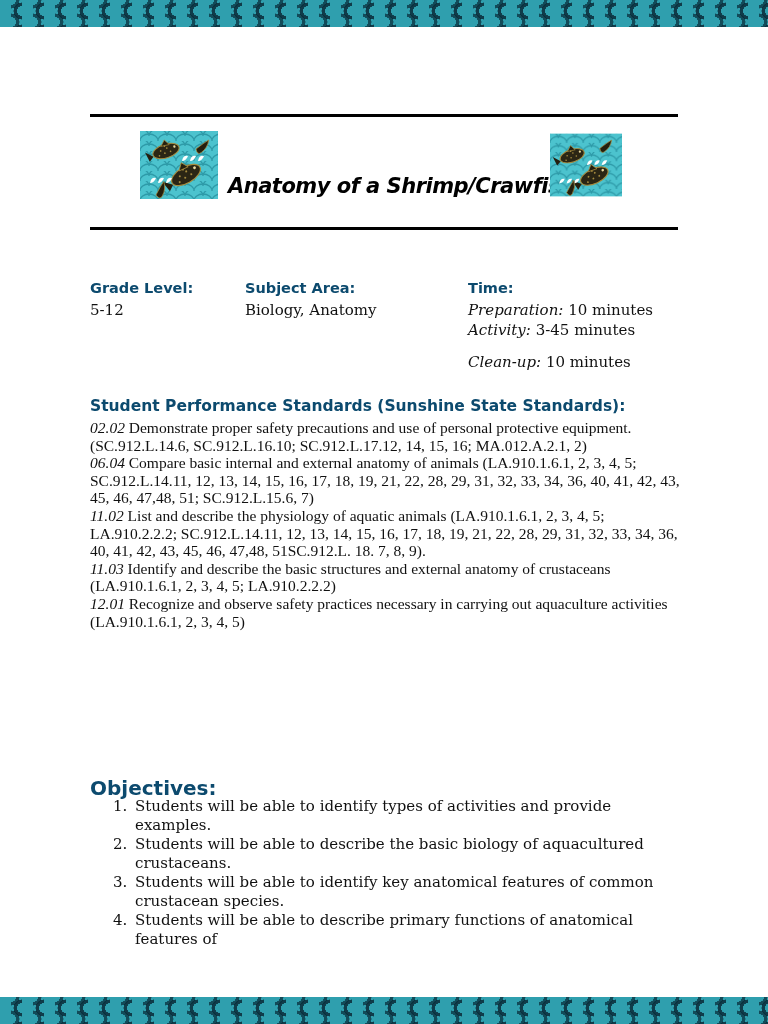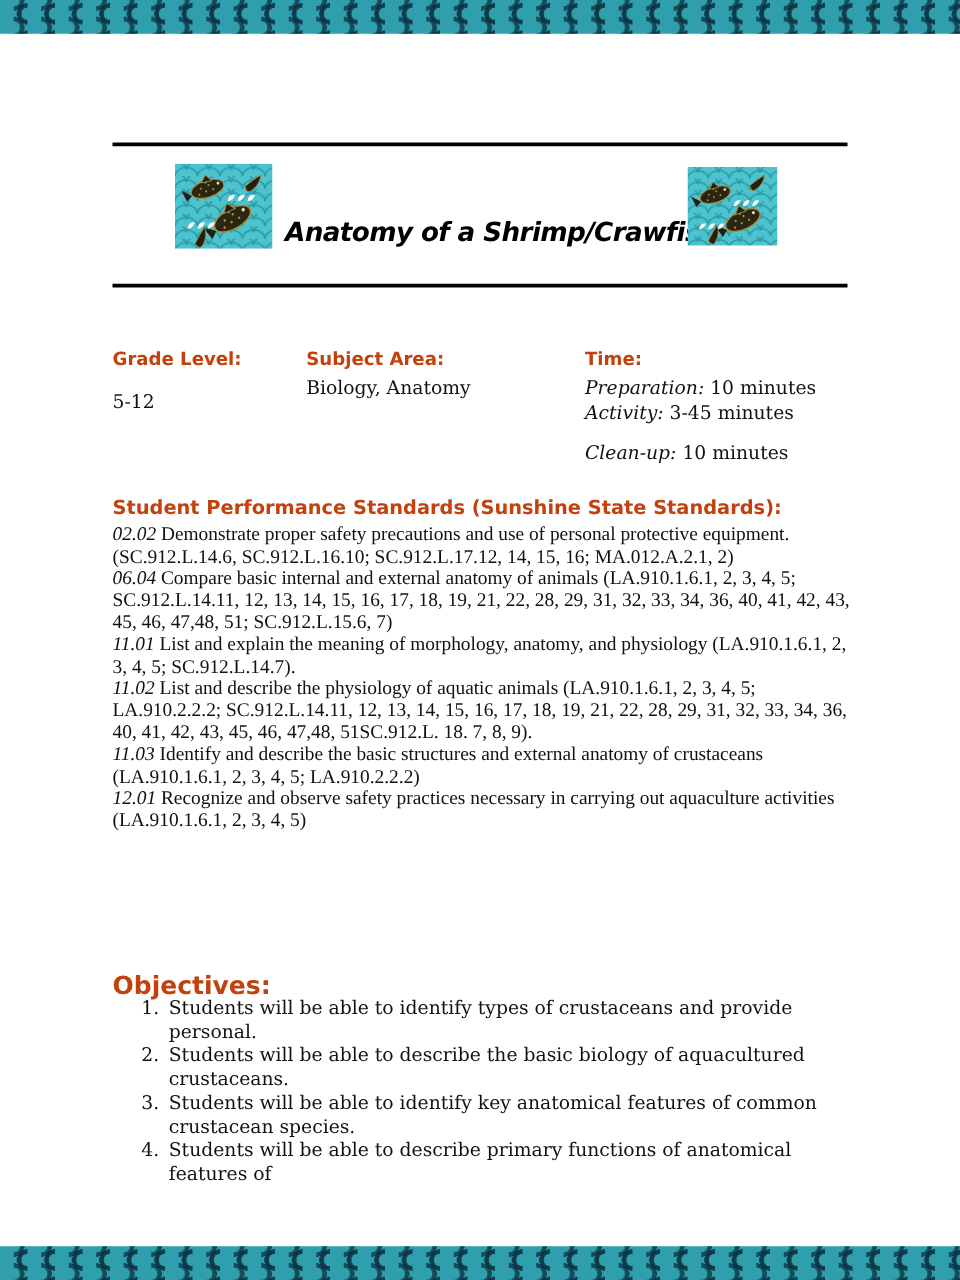--- a/index.html
+++ b/index.html
@@ -28,30 +28,30 @@
   .hdr-img.left{left:140px;}
   .hdr-img.right{left:550px;width:72px;}
   .doc-title{
     position:absolute;left:228px;top:174px;width:316px;text-align:center;
     font-family:"DejaVu Sans",sans-serif;font-weight:bold;font-style:italic;
     font-size:21px;letter-spacing:-0.5px;color:#000;white-space:nowrap;
   }
 
   
   .h-comic{
-    font-family:"DejaVu Sans",sans-serif;font-weight:bold;font-size:14.5px;color:#c2410c;
+    font-family:"DejaVu Sans",sans-serif;font-weight:bold;font-size:14.5px;color:#0c4a6e;
   }
   .col-head{position:absolute;top:280px;}
   .col-grade{left:90px;}
   .col-subject{left:245px;}
   .col-time{left:468px;}
   .serif-val{
     position:absolute;font-family:"DejaVu Serif",serif;font-size:15px;color:#111;
   }
-  .grade-val{left:90px;top:312px;}
+  .grade-val{left:90px;top:301px;}
   .subject-val{left:245px;top:301px;}
   .time-line{position:absolute;left:468px;font-family:"DejaVu Serif",serif;font-size:15px;white-space:nowrap;}
   .time-line .tl{font-style:italic;}
   .time-1{top:301px;}
   .time-2{top:321px;}
   .time-3{top:341px;margin-top:12px;}
 
   
   .standards-head{position:absolute;left:90px;top:397px;font-size:15.5px;}
   .standards-body{
@@ -148,32 +148,31 @@
   <span class="tl">Clean-up:</span>
   <span> </span>
   <span>10 minutes</span>
 </div>
 
 <div class="h-comic standards-head">Student Performance Standards (Sunshine State Standards):</div>
 
 <div class="standards-body">
   <div class="std-item"><span class="std-num">02.02</span><span> Demonstrate proper safety precautions and use of personal protective equipment. (SC.912.L.14.6, SC.912.L.16.10; SC.912.L.17.12, 14, 15, 16; MA.012.A.2.1, 2)</span></div>
   <div class="std-item"><span class="std-num">06.04</span><span> Compare basic internal and external anatomy of animals (LA.910.1.6.1, 2, 3, 4, 5; SC.912.L.14.11, 12, 13, 14, 15, 16, 17, 18, 19, 21, 22, 28, 29, 31, 32, 33, 34, 36, 40, 41, 42, 43, 45, 46, 47,48, 51;  SC.912.L.15.6, 7)</span></div>
-  <div class="std-item"><span class="std-num">11.01</span><span> List and explain the meaning of morphology, anatomy, and physiology (LA.910.1.6.1, 2, 3, 4, 5; SC.912.L.14.7).</span></div>
   <div class="std-item"><span class="std-num">11.02</span><span> List and describe the physiology of aquatic animals (LA.910.1.6.1, 2, 3, 4, 5; LA.910.2.2.2;  SC.912.L.14.11, 12, 13, 14, 15, 16, 17, 18, 19, 21, 22, 28, 29, 31, 32, 33, 34, 36, 40, 41, 42, 43, 45, 46, 47,48, 51SC.912.L. 18. 7, 8, 9).</span></div>
   <div class="std-item"><span class="std-num">11.03</span><span> Identify and describe the basic structures and external anatomy of crustaceans (LA.910.1.6.1, 2, 3, 4, 5; LA.910.2.2.2)</span></div>
   <div class="std-item"><span class="std-num">12.01</span><span> Recognize and observe safety practices necessary in carrying out aquaculture activities (LA.910.1.6.1, 2, 3, 4, 5)</span></div>
 </div>
 
 <div class="h-comic objectives-head">Objectives:</div>
 
 <div class="obj-list">
   <div class="obj-row">
     <span class="obj-num">1.</span>
-    <span class="obj-text">Students will be able to identify types of crustaceans and provide personal.</span>
+    <span class="obj-text">Students will be able to identify types of activities and provide examples.</span>
   </div>
   <div class="obj-row">
     <span class="obj-num">2.</span>
     <span class="obj-text">Students will be able to describe the basic biology of aquacultured crustaceans.</span>
   </div>
   <div class="obj-row">
     <span class="obj-num">3.</span>
     <span class="obj-text">Students will be able to identify key anatomical features of common crustacean species.</span>
   </div>
   <div class="obj-row">

